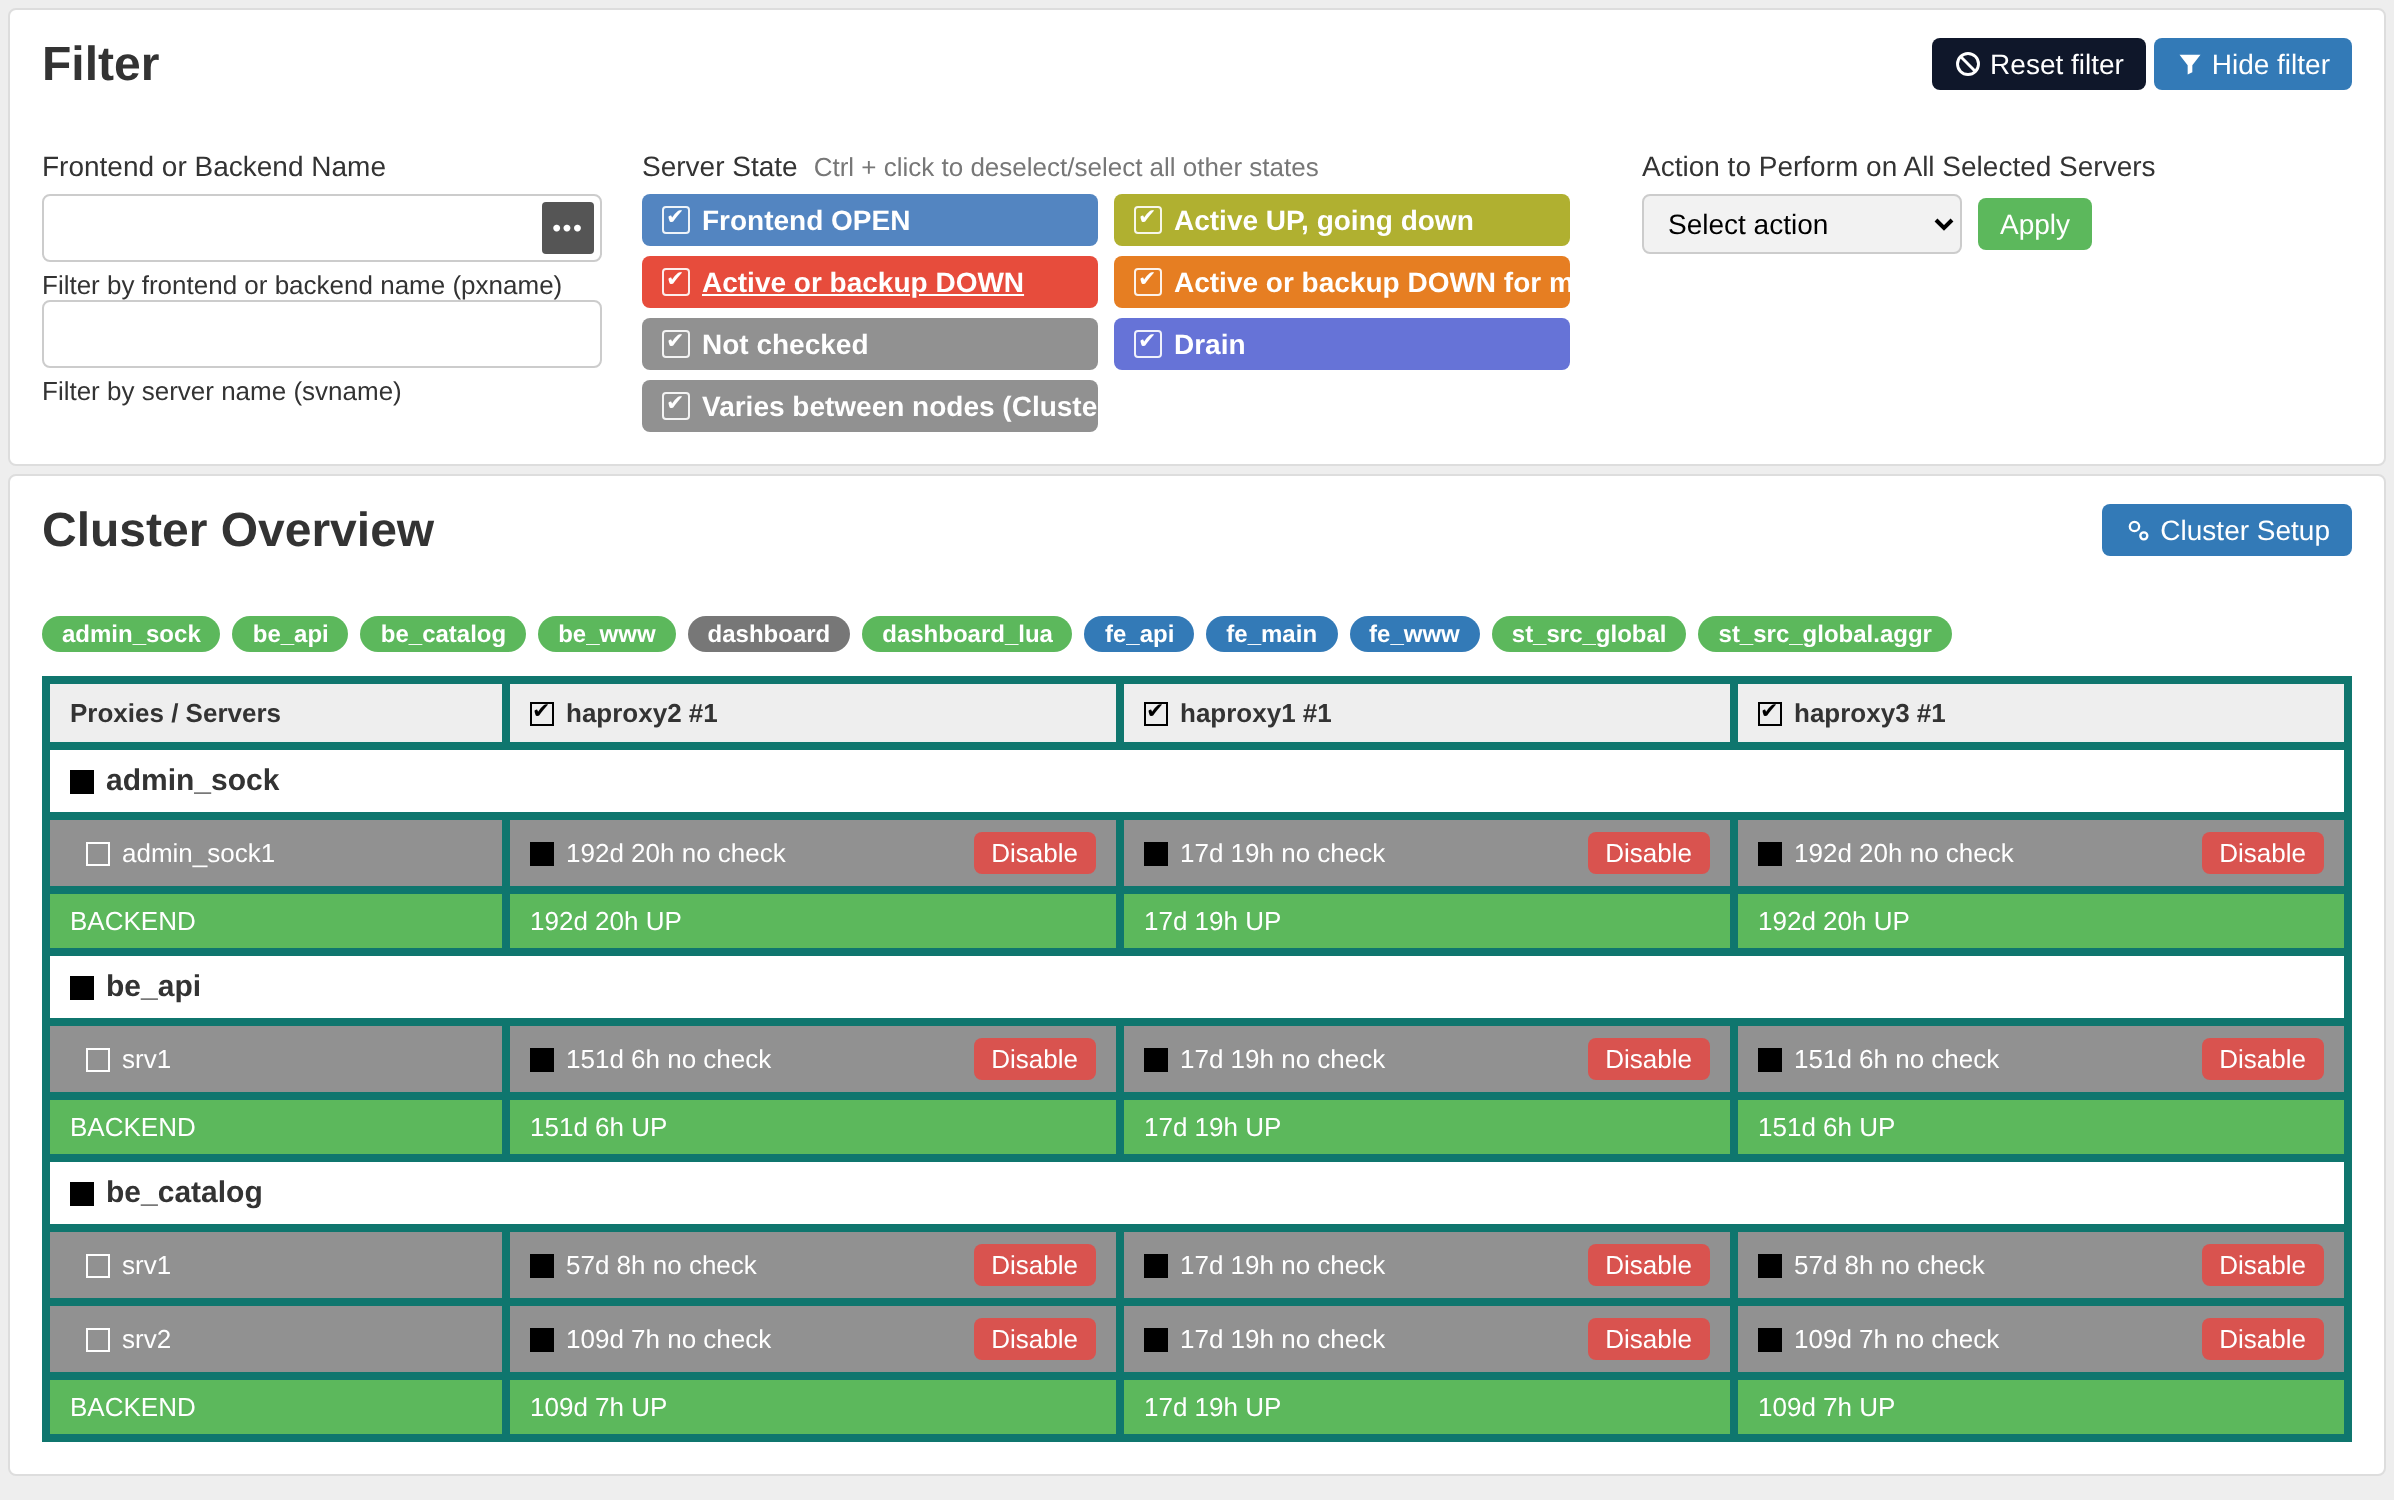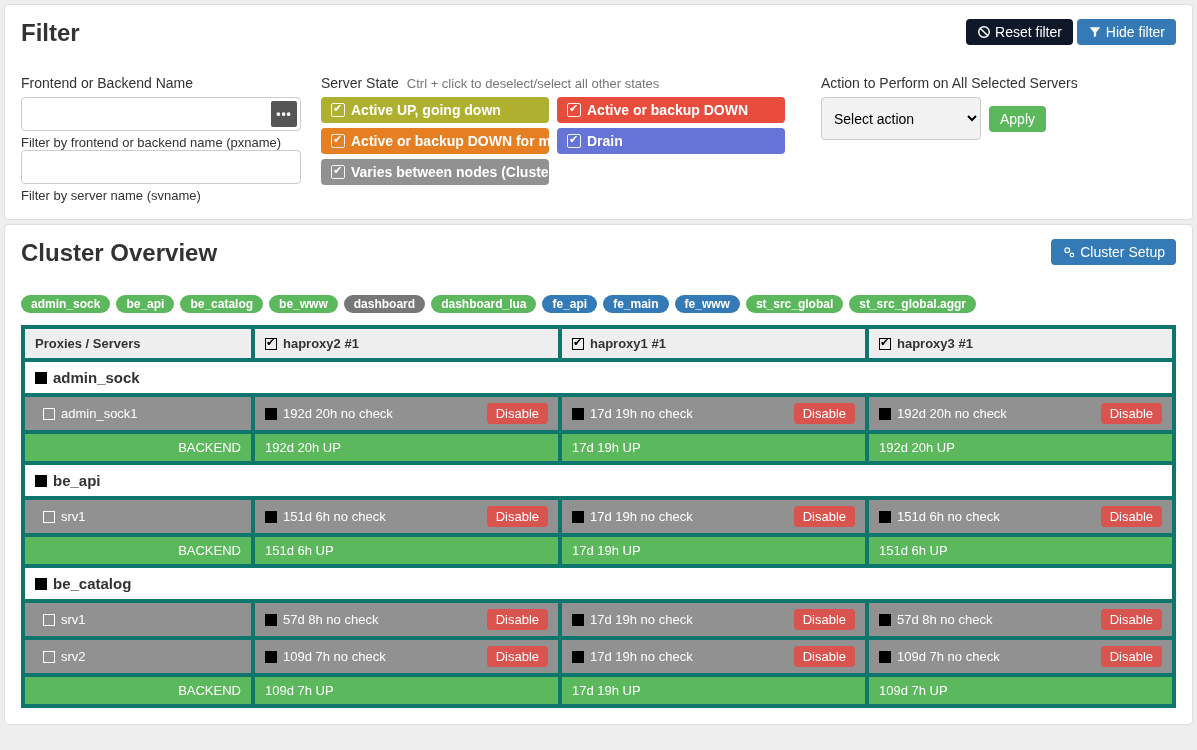--- a/index.html
+++ b/index.html
@@ -20,36 +20,36 @@
 .hint{font-size:13px;color:#333;margin-top:4px}
 .help-txt{font-size:13px;color:#777;margin-left:8px}
 .ipt{width:100%;height:34px;border:1px solid #ccc;border-radius:4px;padding:4px 8px;font-size:14px;background:#fff}
 .ipt-addon{position:relative}
 .ipt-addon .addon{position:absolute;right:4px;top:4px;width:26px;height:26px;background:#555;color:#fff;border-radius:2px;display:flex;align-items:center;justify-content:center;font-weight:700;font-size:12px;cursor:pointer;letter-spacing:1px}
 .states{display:grid;grid-template-columns:repeat(2,228px);gap:5px 8px}
 .state-btn{display:flex;align-items:center;gap:6px;padding:5px 10px;border-radius:4px;font-size:14px;font-weight:600;color:#fff;cursor:pointer;overflow:hidden;white-space:nowrap}
 .cb{appearance:none;width:14px;height:14px;border:1px solid rgba(255,255,255,.9);border-radius:2px;background:transparent;position:relative;flex:0 0 14px;cursor:pointer}
 .cb:checked::after{content:"✔";position:absolute;left:1px;top:-2px;font-size:11px;color:#fff}
 .action-col .lab{font-weight:400;margin-bottom:6px}
-.select{height:43px;border:1px solid #ccc;border-radius:4px;background:#f2f2f2;padding:0 8px;font-size:14px;width:160px}
+.select{height:30px;border:1px solid #ccc;border-radius:4px;background:#f2f2f2;padding:0 8px;font-size:14px;width:160px}
 .tags{display:flex;flex-wrap:wrap;gap:6px;margin-bottom:12px}
 .tag{background:#5cb85c;color:#fff;font-size:12px;font-weight:700;padding:2px 10px;border-radius:10px;cursor:pointer}
 .tag.gray{background:#777}
 .tag.blue{background:#337ab7}
 .tbl{width:100%;border-collapse:collapse;border:1px solid #ddd;table-layout:fixed}
 .tbl th,.tbl td{border:4px solid #0f766e;font-size:13px}
 .tbl th{background:#eee;text-align:left;font-weight:700;padding:7px 10px}
 .tbl .w1{width:230px}
 .grp-row td{background:#fff;font-weight:700;padding:7px 10px;font-size:15px}
 .srv-row td{background:#919191;color:#fff;padding:6px 10px}
 .srv-row td:first-child{padding-left:18px}
 .srv-cell{display:flex;justify-content:space-between;gap:8px}
 .srv-left{display:flex;align-items:center;gap:6px}
 .bk-row td{background:#5cb85c;color:#fff;padding:6px 10px}
-.bk-row td:first-child{text-align:right}
+.bk-row td:first-child{text-align:left}
 .sq{display:inline-block;width:12px;height:12px;background:#000;flex:0 0 12px}
 .cbw{appearance:none;width:12px;height:12px;border:1px solid #fff;background:transparent;cursor:pointer;flex:0 0 12px}
 .cbk{appearance:none;width:12px;height:12px;border:1px solid #000;background:transparent;cursor:pointer;flex:0 0 12px;position:relative}
 .cbk:checked::after{content:"✔";position:absolute;left:0;top:-3px;font-size:11px;color:#000}
 .hcell{display:flex;align-items:center;gap:6px}
 </style>
 </head>
 <body>
 
 <div class="panel">
@@ -83,31 +83,39 @@
       <input class="ipt" style="">
       <div class="hint">Filter by server name (svname)</div>
     </div>
 
     <div class="fg-col" style="width:480px">
       <div style="display:flex;align-items:baseline;margin-bottom:6px">
         <span class="lab" style="margin-bottom:0">Server State</span>
         <span class="help-txt">Ctrl + click to deselect/select all other states</span>
       </div>
       <div class="states" id="states-ct">
+          <label class="state-btn" style="background: rgb(83, 133, 193);">
+            <input type="checkbox" class="cb" checked="" style="">
+            <span>Frontend OPEN</span>
+          </label>
           <label class="state-btn" style="background: rgb(176, 176, 48);">
             <input type="checkbox" class="cb" checked="" style="">
             <span>Active UP, going down</span>
           </label>
-          <label class="state-btn" style="background: rgb(231, 76, 60);">
+          <label class="state-btn" style="background: rgb(231, 76, 60); text-decoration: underline;">
             <input type="checkbox" class="cb" checked="" style="">
             <span>Active or backup DOWN</span>
           </label>
           <label class="state-btn" style="background: rgb(230, 126, 34);">
             <input type="checkbox" class="cb" checked="" style="">
             <span>Active or backup DOWN for maintenance</span>
+          </label>
+          <label class="state-btn" style="background: rgb(145, 145, 145);">
+            <input type="checkbox" class="cb" checked="" style="">
+            <span>Not checked</span>
           </label>
           <label class="state-btn" style="background: rgb(102, 115, 215);">
             <input type="checkbox" class="cb" checked="" style="">
             <span>Drain</span>
           </label>
           <label class="state-btn" style="background: rgb(145, 145, 145);">
             <input type="checkbox" class="cb" checked="" style="">
             <span>Varies between nodes (Cluster)</span>
           </label>
         </div>

